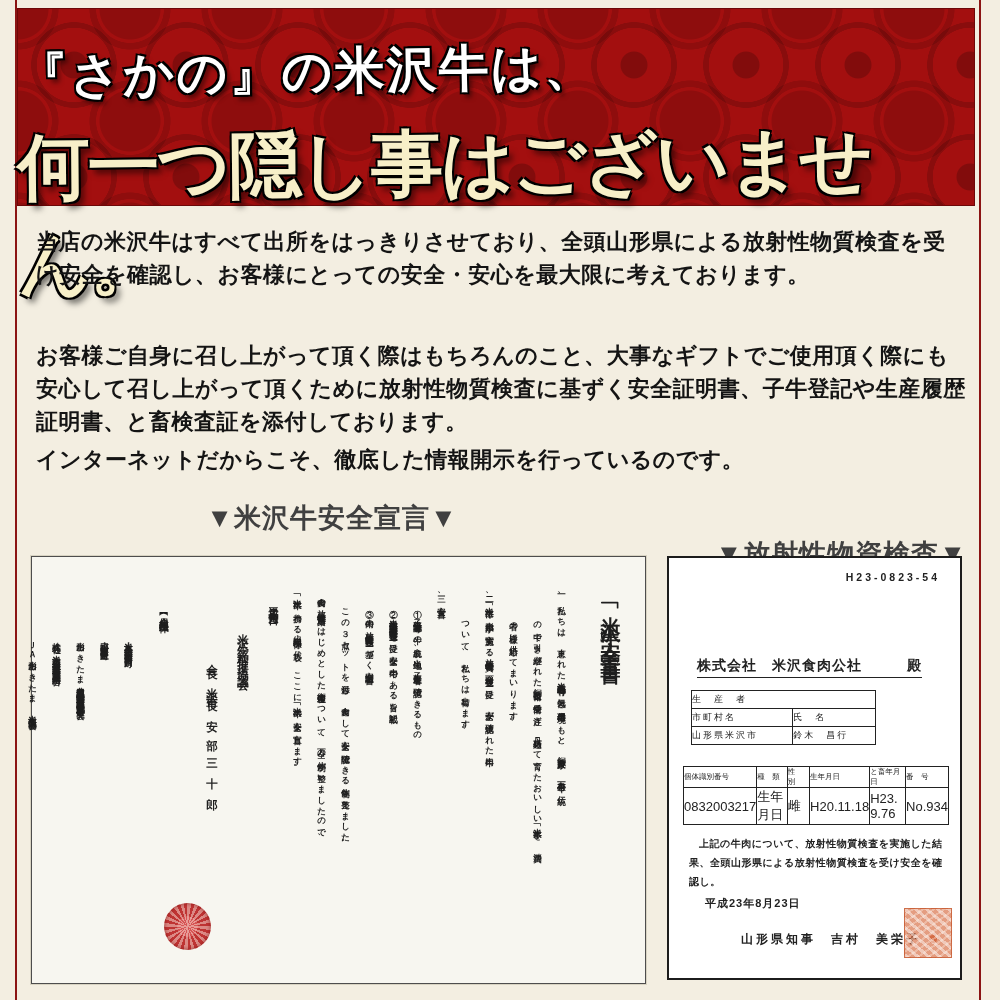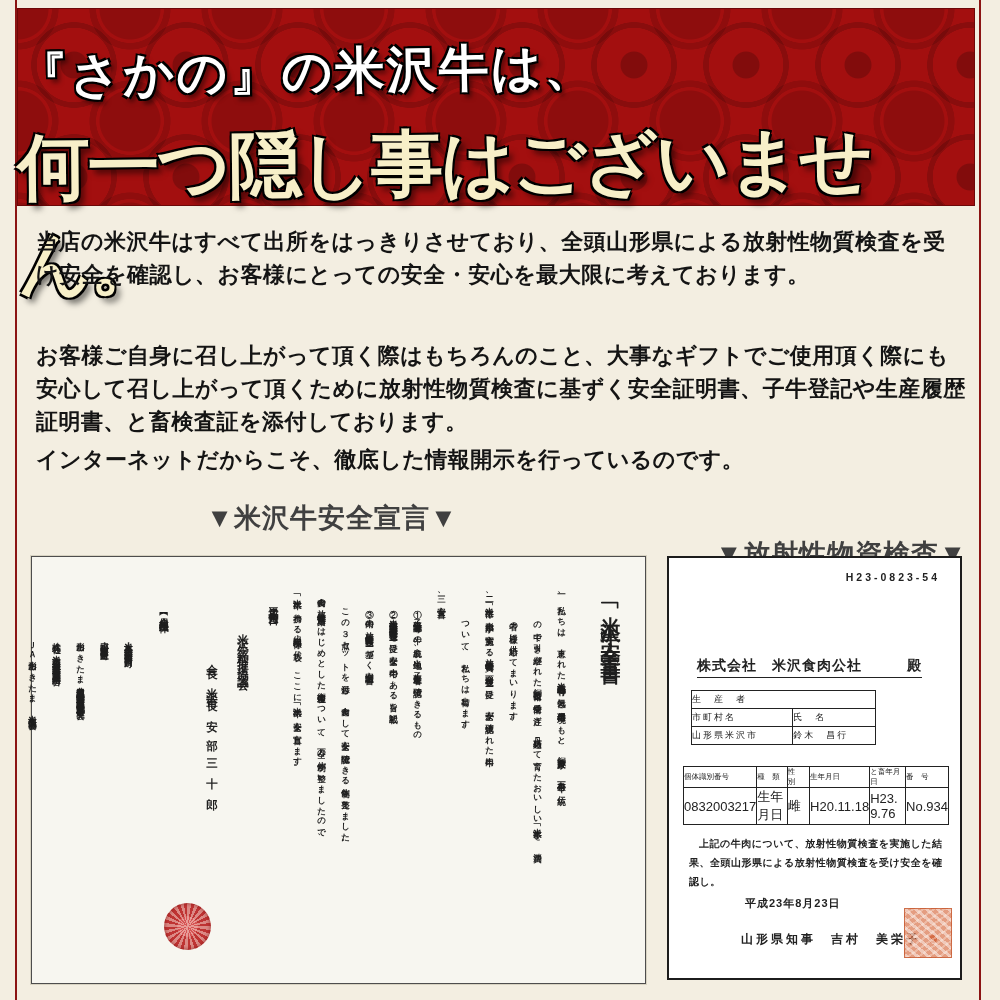--- a/index.html
+++ b/index.html
@@ -104,21 +104,21 @@
   .cert-title { position:absolute; top:55px; left:0; width:100%; text-align:center; font-size:13.5px; letter-spacing:1px; }
   .cert-to { position:absolute; top:99px; left:28px; font-size:14px; letter-spacing:1px; border-bottom:1.5px solid #222; padding-bottom:2px; }
   table { border-collapse:collapse; }
   td,th { border:1.5px solid #222; text-align:left; font-weight:normal; color:#222; }
   .t-prod { position:absolute; top:132px; left:22px; width:185px; }
   .t-prod th,.t-prod td { font-size:9px; height:18px; letter-spacing:2px; }
   .t-animal { position:absolute; top:208px; left:14px; width:266px; }
   .t-animal th { font-size:7.5px; height:15px;margin-top:20px; }
   .t-animal td { font-size:13px; height:22px; }
   .cert-statement { position:absolute; top:276px; left:20px; width:256px; font-size:10px; line-height:19px; letter-spacing:.5px; text-indent:1em; }
-  .cert-date { position:absolute; top:338px; left:36px; font-size:11px; letter-spacing:1px;margin-left:40px; }
+  .cert-date { position:absolute; top:338px; left:36px; font-size:11px; letter-spacing:1px; }
   .cert-sign { position:absolute; top:373px; left:72px; font-size:12px; letter-spacing:3px; }
   .mini-seal { display:inline-block; width:8px; height:8px; border-radius:50%; background:#c8532e; margin-left:8px; opacity:.8; }
   .cert-seal {
     position:absolute; left:235px; top:350px;
     width:48px; height:50px;
     background:
       repeating-linear-gradient(40deg, rgba(255,255,255,.45) 0 3px, transparent 3px 7px),
       repeating-linear-gradient(-35deg, rgba(255,240,230,.35) 0 2px, transparent 2px 6px),
       rgba(214,104,62,.65);
     border:1px solid rgba(196,86,44,.8);

